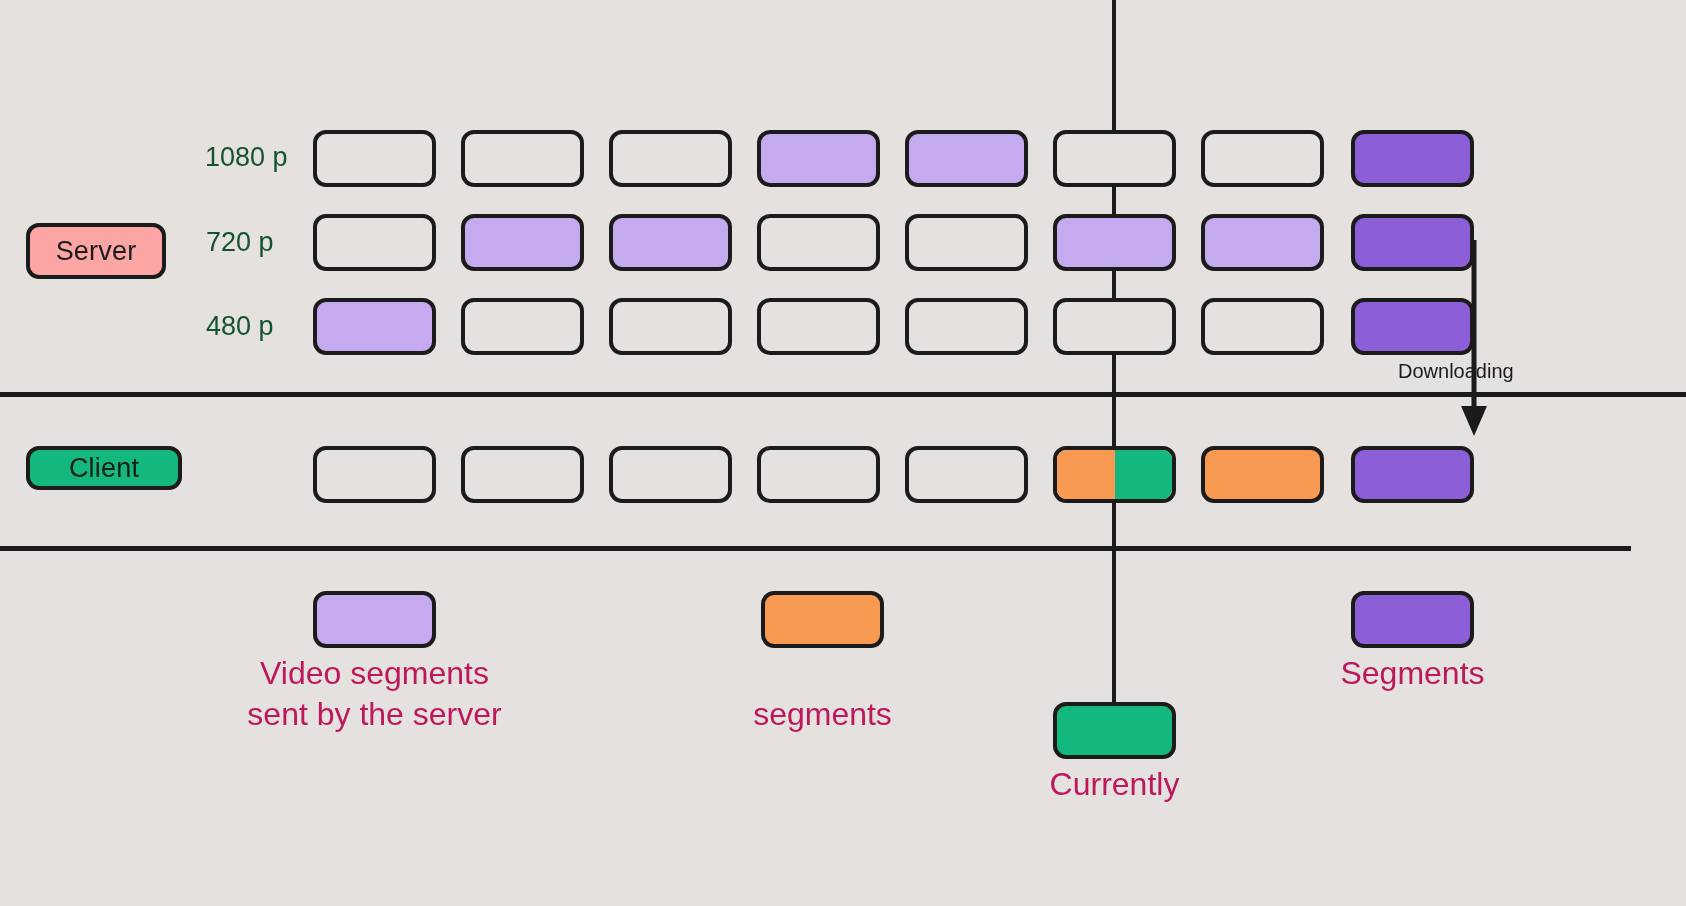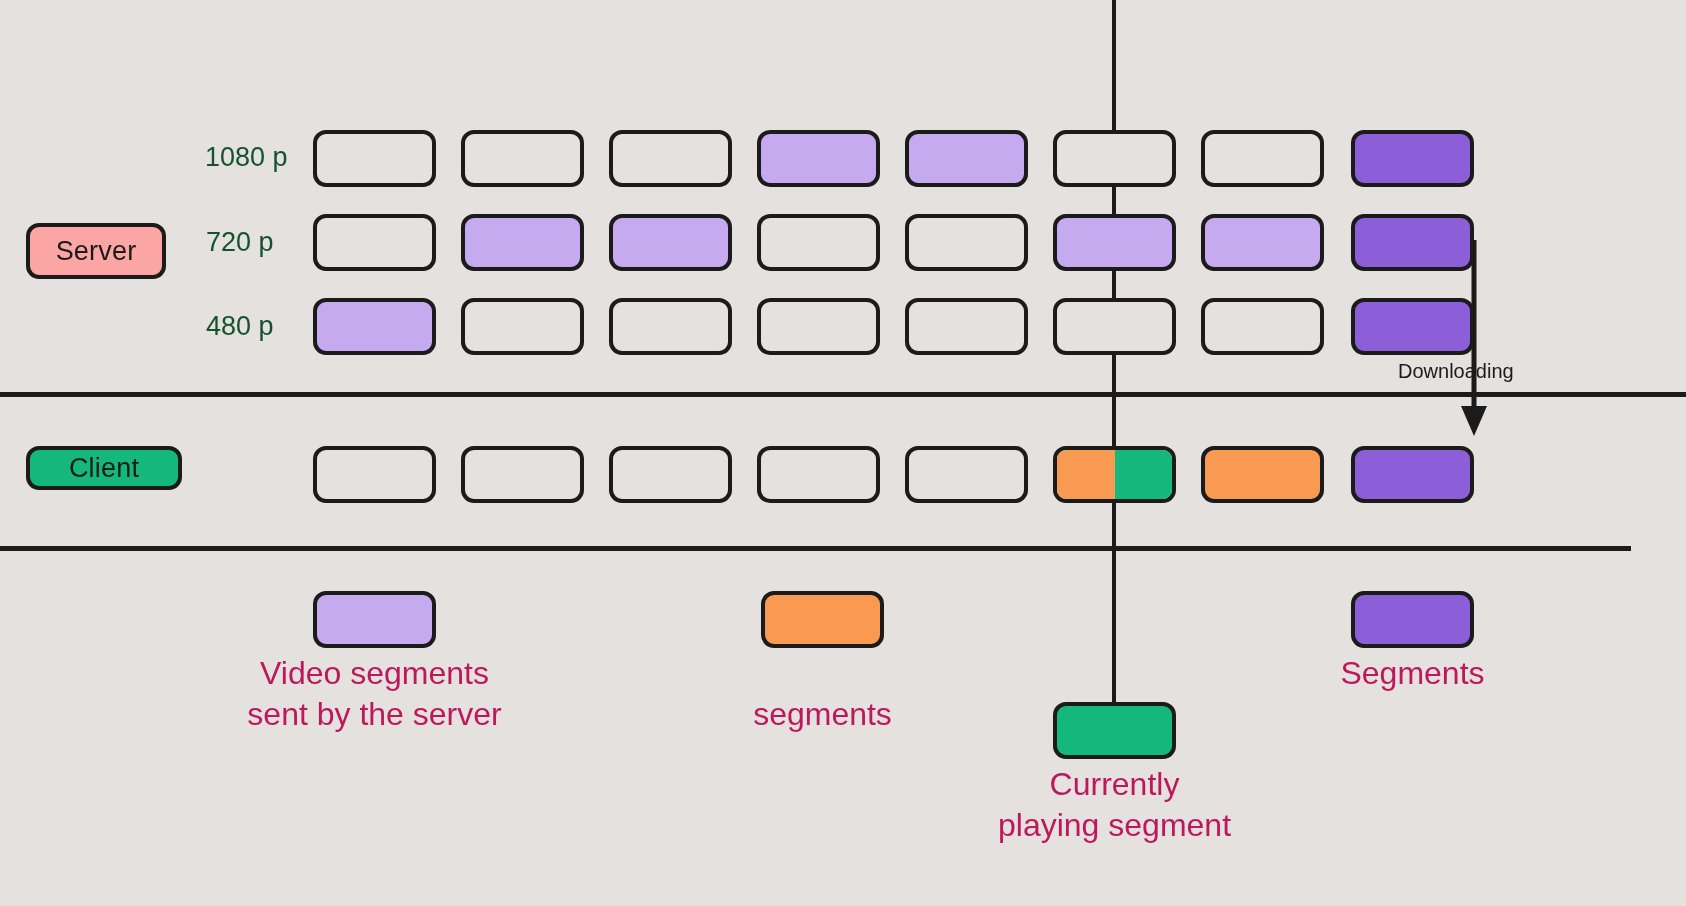--- a/index.html
+++ b/index.html
@@ -140,18 +140,17 @@
 
   <div class="legend-sw" style="left:313px;top:591px;background:#c5aaf0;"></div>
   <div class="legend-tx" style="left:246px;top:652px;width:257px;">Video segments</div>
   <div class="legend-tx" style="left:246px;top:693px;width:257px;">sent by the server</div>
 
   <div class="legend-sw" style="left:761px;top:591px;background:#f89a51;"></div>
   <div class="legend-tx" style="left:694px;top:693px;width:257px;">segments</div>
 
   <div class="legend-sw" style="left:1053px;top:702px;background:#14b87d;"></div>
   <div class="legend-tx" style="left:986px;top:763px;width:257px;">Currently</div>
-  <div class="legend-tx" style="left:986px;top:804px;width:257px;">playing segment</div>
 
   <div class="legend-sw" style="left:1351px;top:591px;background:#8c5fd9;"></div>
   <div class="legend-tx" style="left:1284px;top:652px;width:257px;">Segments</div>
 
 </div>
 
 </body></html>

